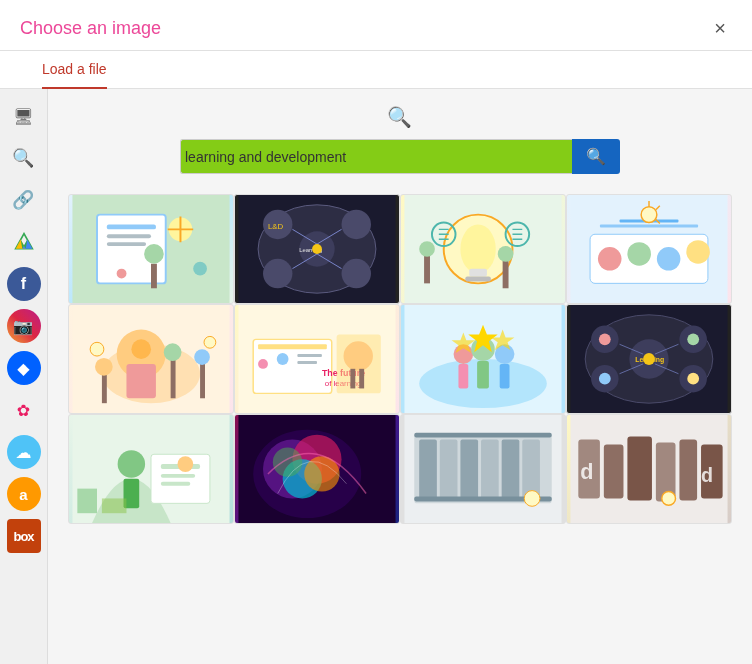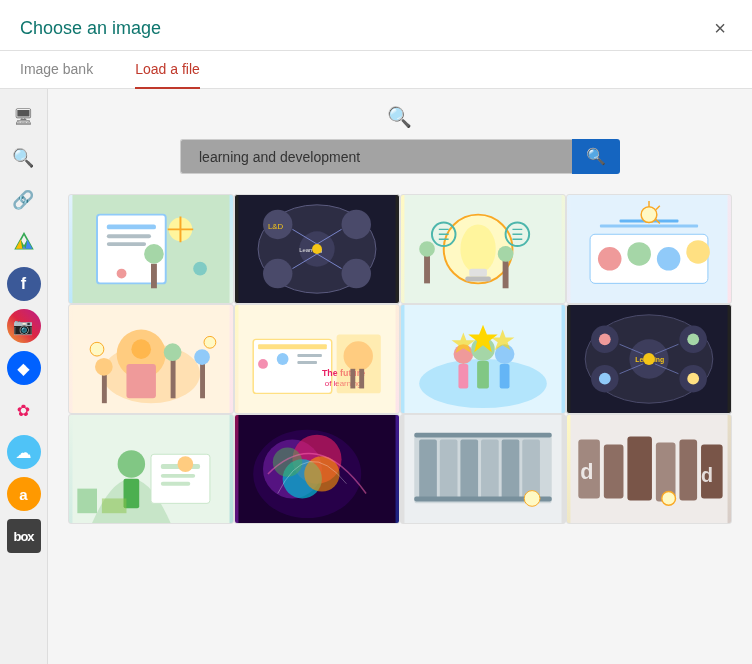--- a/index.html
+++ b/index.html
@@ -18,21 +18,21 @@
       display: flex;
       align-items: center;
       justify-content: space-between;
       padding: 16px 20px 10px 20px;
       border-bottom: 1px solid #e0e0e0;
     }
 
     .modal-title {
       font-size: 18px;
       font-weight: 500;
-      color: #0f766e;
+      color: #ec4899;
     }
 
     .close-btn {
       background: none;
       border: none;
       font-size: 20px;
       cursor: pointer;
       color: #555;
       line-height: 1;
       padding: 2px 6px;
@@ -124,27 +124,27 @@
 
     .search-bar {
       display: flex;
       width: 100%;
       max-width: 440px;
       gap: 0;
     }
 
     .search-input {
       flex: 1;
-      padding: 8px 18px;
+      padding: 8px 4px;
       border: 1px solid #ccc;
       border-right: none;
       border-radius: 3px 0 0 3px;
       font-size: 14px;
       color: #333;
-      background: #a3a3a3;
+      background: #84cc16;
       outline: none;
     }
 
     .search-btn {
       background: #1565c0;
       border: none;
       color: #fff;
       padding: 8px 14px;
       cursor: pointer;
       border-radius: 0 3px 3px 0;
@@ -199,23 +199,20 @@
 <body>
 
 <div class="modal-container">
 
   <div class="modal-header">
     <span class="modal-title">Choose an image</span>
     <button class="close-btn">×</button>
   </div>
 
   <div class="tabs">
-    <div class="tab">
-      <span>Image bank</span>
-    </div>
     <div class="tab active">
       <span>Load a file</span>
     </div>
   </div>
 
   <div class="content-area">
 
     <div class="sidebar">
       <div class="sidebar-icon monitor">🖥</div>
       <div class="sidebar-icon" style="font-size:18px;color:#666;">🔍</div>
@@ -228,21 +225,21 @@
           <path d="M22,20 L16,9 L10,20Z" fill="#4285f4" stroke="none"></path>
           <path d="M8,9 L14,20 L16,9 L10,20Z" fill="#34a853" stroke="none"></path>
         </svg>
       </div>
       <div class="sidebar-icon facebook" style="font-size:16px;font-weight:bold;">f</div>
       <div class="sidebar-icon instagram" style="font-size:16px;">📷</div>
       <div class="sidebar-icon dropbox" style="font-size:16px;">◆</div>
       <div class="sidebar-icon pinwheel" style="font-size:16px;color:#e91e63;">✿</div>
       <div class="sidebar-icon cloud" style="font-size:16px;">☁</div>
       <div class="sidebar-icon amazon" style="font-size:15px;font-weight:bold;background:#ff9900;color:#fff;border-radius:50%;width:34px;height:34px;display:flex;align-items:center;justify-content:center;">a</div>
-      <div class="sidebar-icon box" style="font-size:13px;font-weight:bold;background:#404040;color:#fff;border-radius:4px;width:34px;height:34px;display:flex;align-items:center;justify-content:center;letter-spacing:-1px;">box</div>
+      <div class="sidebar-icon box" style="font-size:13px;font-weight:bold;background:#c2410c;color:#fff;border-radius:4px;width:34px;height:34px;display:flex;align-items:center;justify-content:center;letter-spacing:-1px;">box</div>
     </div>
 
     <div class="main-content">
 
       <div class="search-area">
         <div class="search-icon-top">🔍</div>
         <div class="search-bar">
           <input class="search-input" type="text" value="learning and development" style="">
           <button class="search-btn">🔍</button>
         </div>

